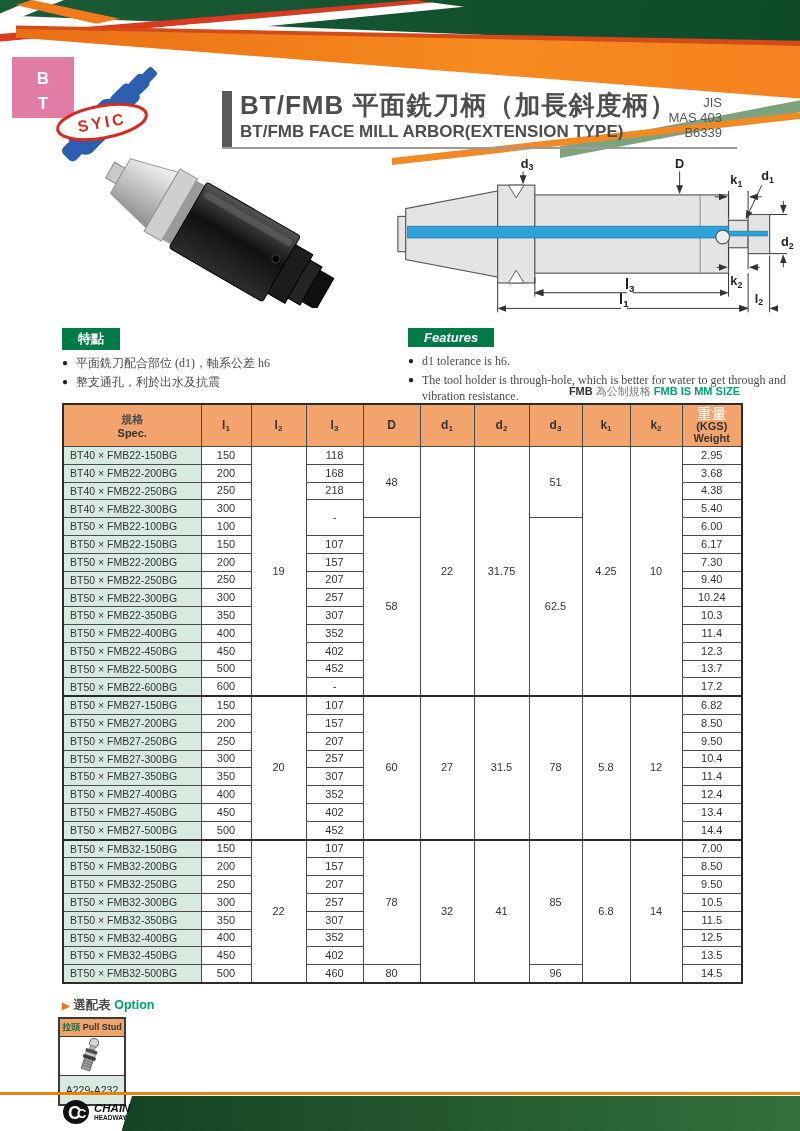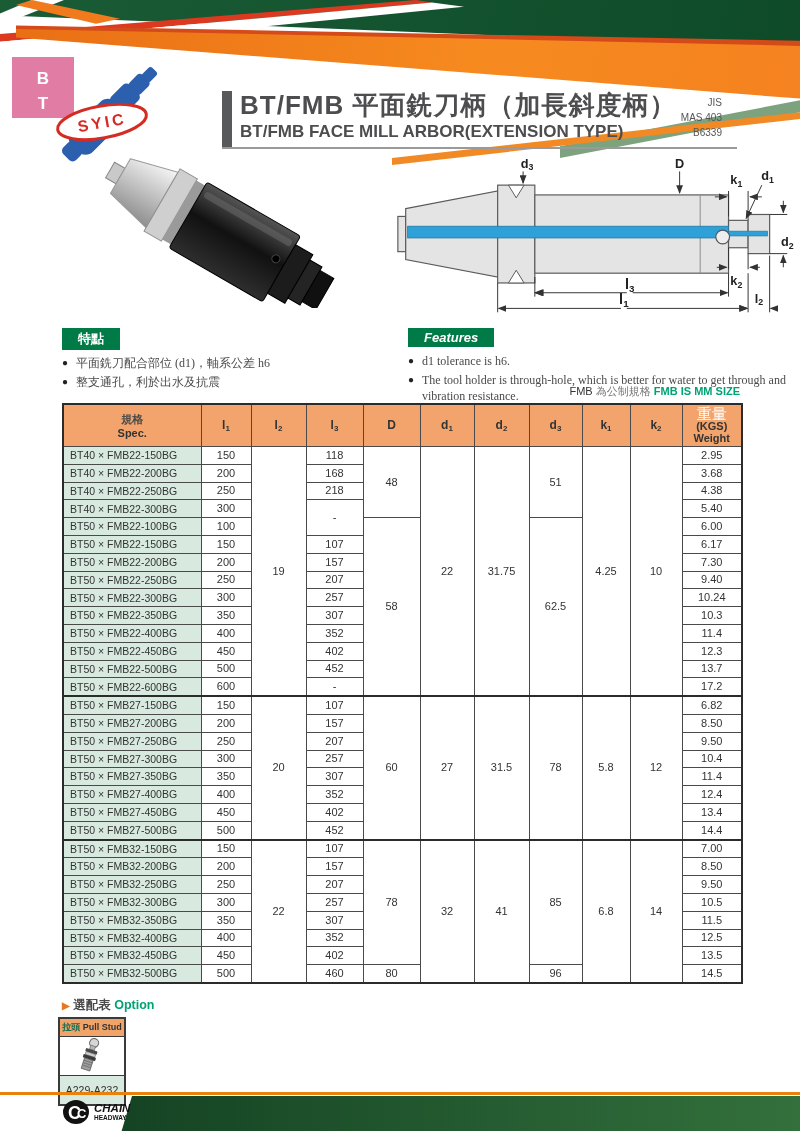--- a/index.html
+++ b/index.html
@@ -24,34 +24,34 @@
 
   
   .bt-tab{left:12px;top:57px;width:62px;height:61px;background:#e17ca5;color:#fff;
           font-weight:bold;font-size:17px;text-align:center;line-height:1.45;padding-top:10px;box-sizing:border-box;}
 
   
   .title-bar{left:222px;top:91px;width:10px;height:58px;background:#58595b;}
   .title-zh{left:240px;top:88px;font-size:26px;font-weight:bold;color:#4d4d4f;letter-spacing:1px;white-space:nowrap;}
   .title-en{left:240px;top:122px;font-size:17px;font-weight:bold;color:#4d4d4f;white-space:nowrap;}
   .title-underline{left:222px;top:147px;width:515px;height:2px;background:#9a9a9a;}
-  .standards{left:560px;top:95px;width:162px;text-align:right;font-size:10px;color:#555;line-height:15px;}
+  .standards{left:560px;top:95px;width:162px;text-align:right;font-size:13px;color:#555;line-height:15px;}
 
   
   .tag{background:#007b47;color:#fff;font-weight:bold;font-size:13px;padding:2px 16px;display:inline-block;}
   .tag-zh{left:62px;top:328px;}
   .tag-en{left:408px;top:328px;font-style:italic;}
   ul.feat{list-style:none;margin:0;padding:0;font-size:12px;color:#4a4a4a;line-height:16px;}
   ul.feat li{padding-left:14px;position:relative;margin-top:3px;font-family:Liberation Serif, serif;}
   ul.feat li:before{content:"\25CF";position:absolute;left:0;top:0;font-size:10px;color:#222;}
   .feat-zh{left:62px;top:352px;width:330px;}
   .feat-en{left:408px;top:350px;width:388px;}
 
   .mm-note{left:400px;top:384px;width:340px;text-align:right;font-size:11px;}
-  .mm-note .b{font-weight:normal;color:#333;}
+  .mm-note .b{font-weight:bold;color:#333;}
   .mm-note .zh{color:#777;}
   .mm-note .en{color:#00a273;font-weight:bold;}
 
   
   table.spec{left:62px;top:403px;position:absolute;border-collapse:collapse;table-layout:fixed;
              width:679px;border:2px solid #2b2b2b;}
   table.spec th,table.spec td{border:1px solid #4a4a4a;padding:0;text-align:center;}
   table.spec th{background:#f2a46c;height:41px;font-size:12px;color:#333;}
   table.spec th sub{font-size:8px;vertical-align:-2px;}
   .h-zh{font-size:11px;font-weight:bold;color:#4a4a4a;}

